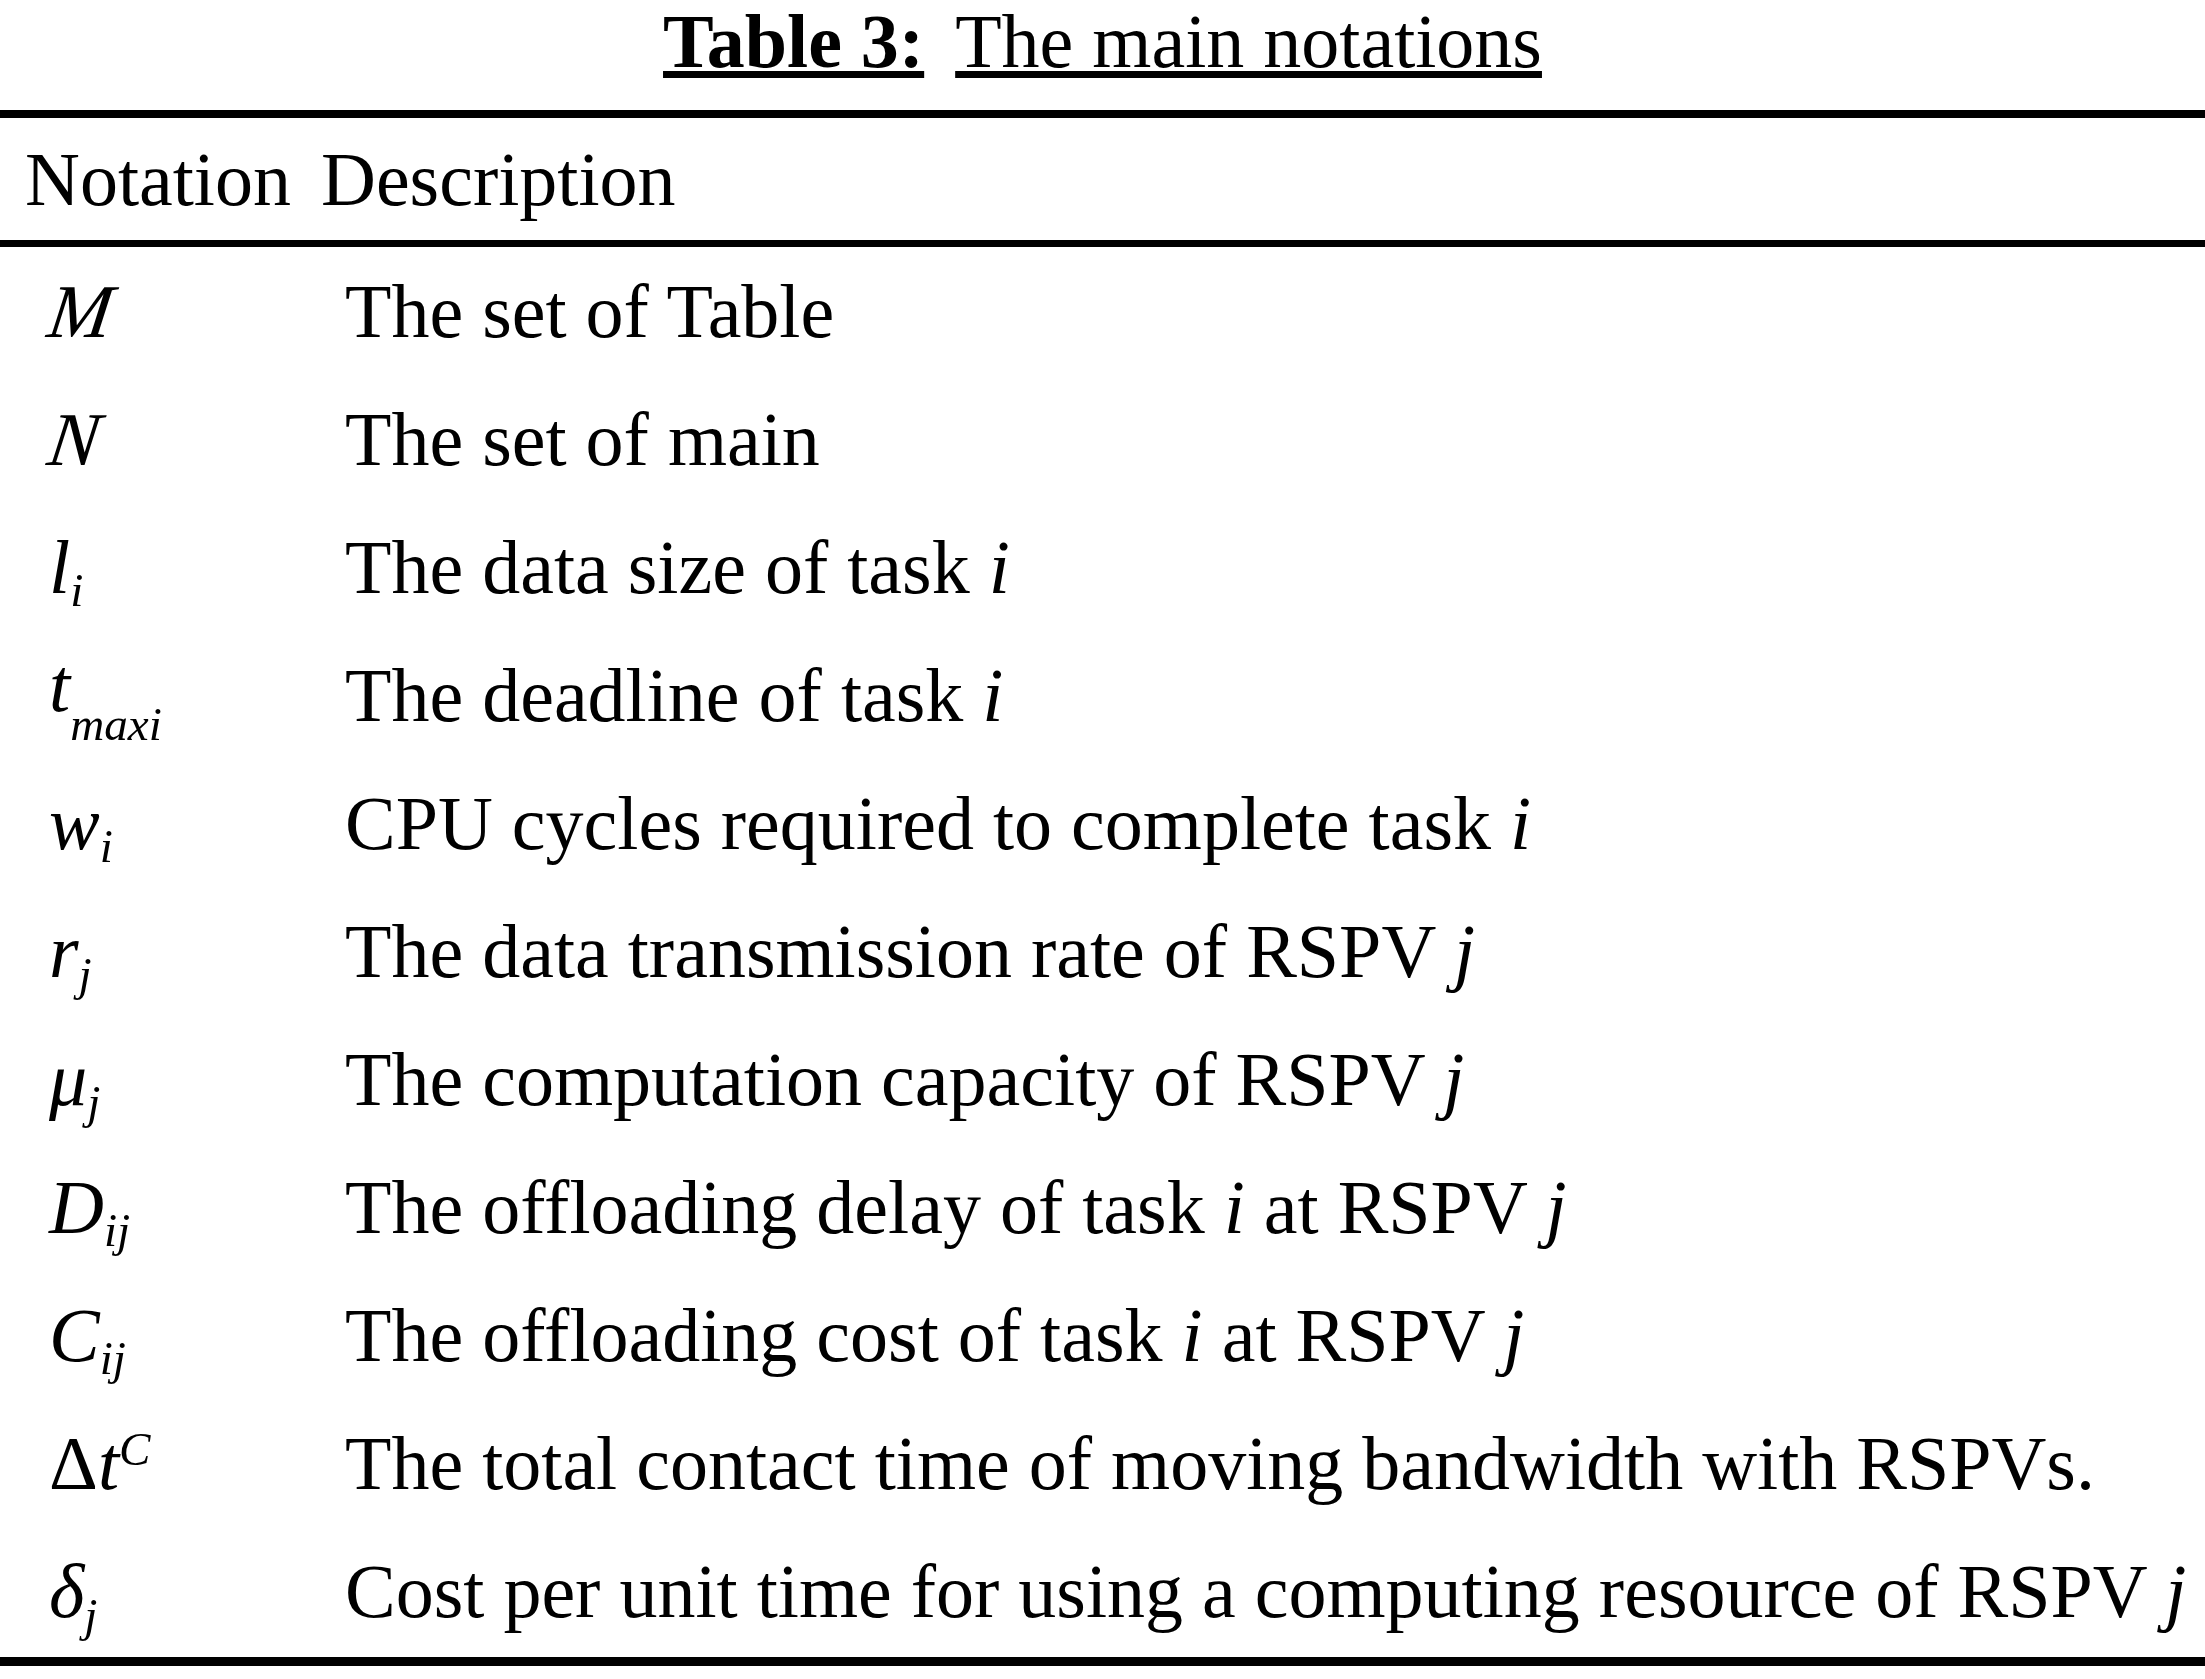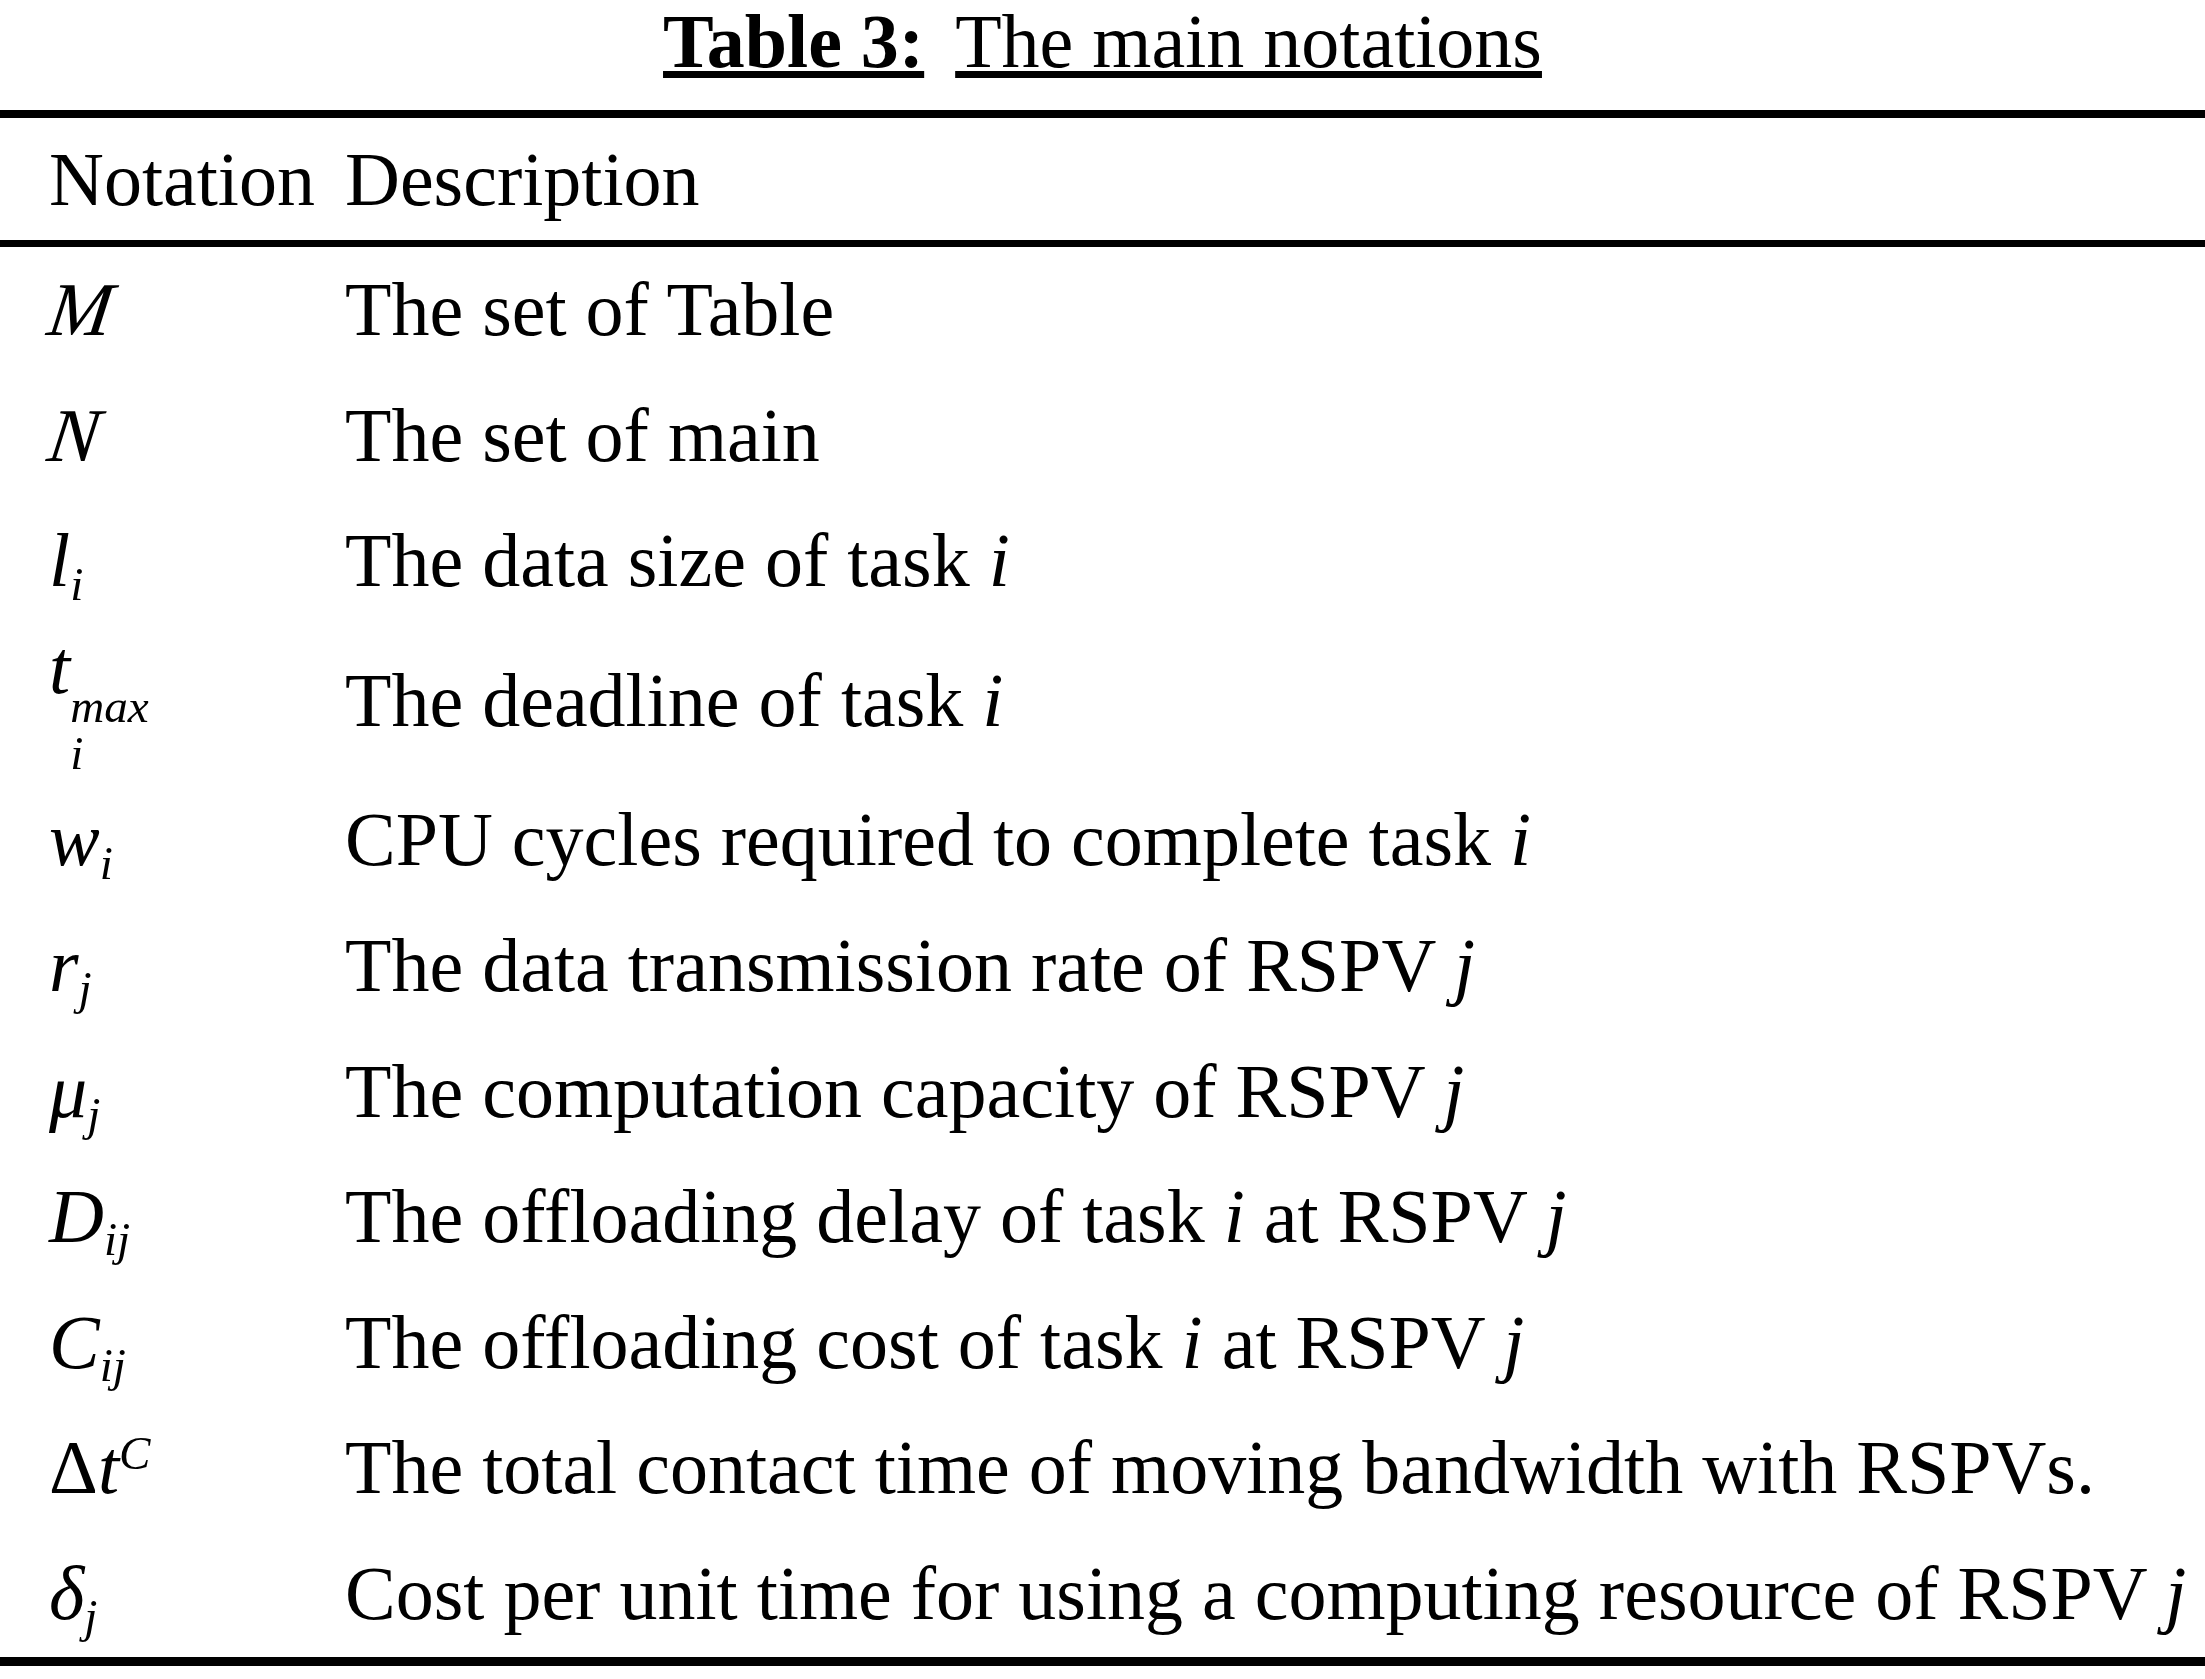--- a/index.html
+++ b/index.html
@@ -41,21 +41,21 @@
   .rule-mid    { top: 240px;  height: 7.3px;  }
   .rule-bottom { top: 1657px; height: 8.9px; }
   .thead {
     position: absolute;
     top: 118px;
     left: 0;
     width: 100%;
     height: 122px;
     display: flex;
     align-items: center;
-    padding-left: 49px;
+    padding-left: 25px;
     box-sizing: border-box;
     font-size: 76px;
   }
   .col-notation {
     width: 296px;
     flex: 0 0 296px;
   }
   .col-desc {
     flex: 1 1 auto;
   }
@@ -109,21 +109,20 @@
   sup.sp {
     font-size: 0.62em;
     font-style: italic;
     vertical-align: baseline;
     position: relative;
     top: -0.52em;
     line-height: 0;
   }
   .stack {
     display: inline-flex;
-    flex-direction: column;
     align-items: flex-start;
     font-size: 0.62em;
     line-height: 1.0;
     vertical-align: -0.62em;
     font-style: italic;
   }
   .stack .ssup, .stack .ssub { display: block; }
 </style>
 </head>
 <body>

